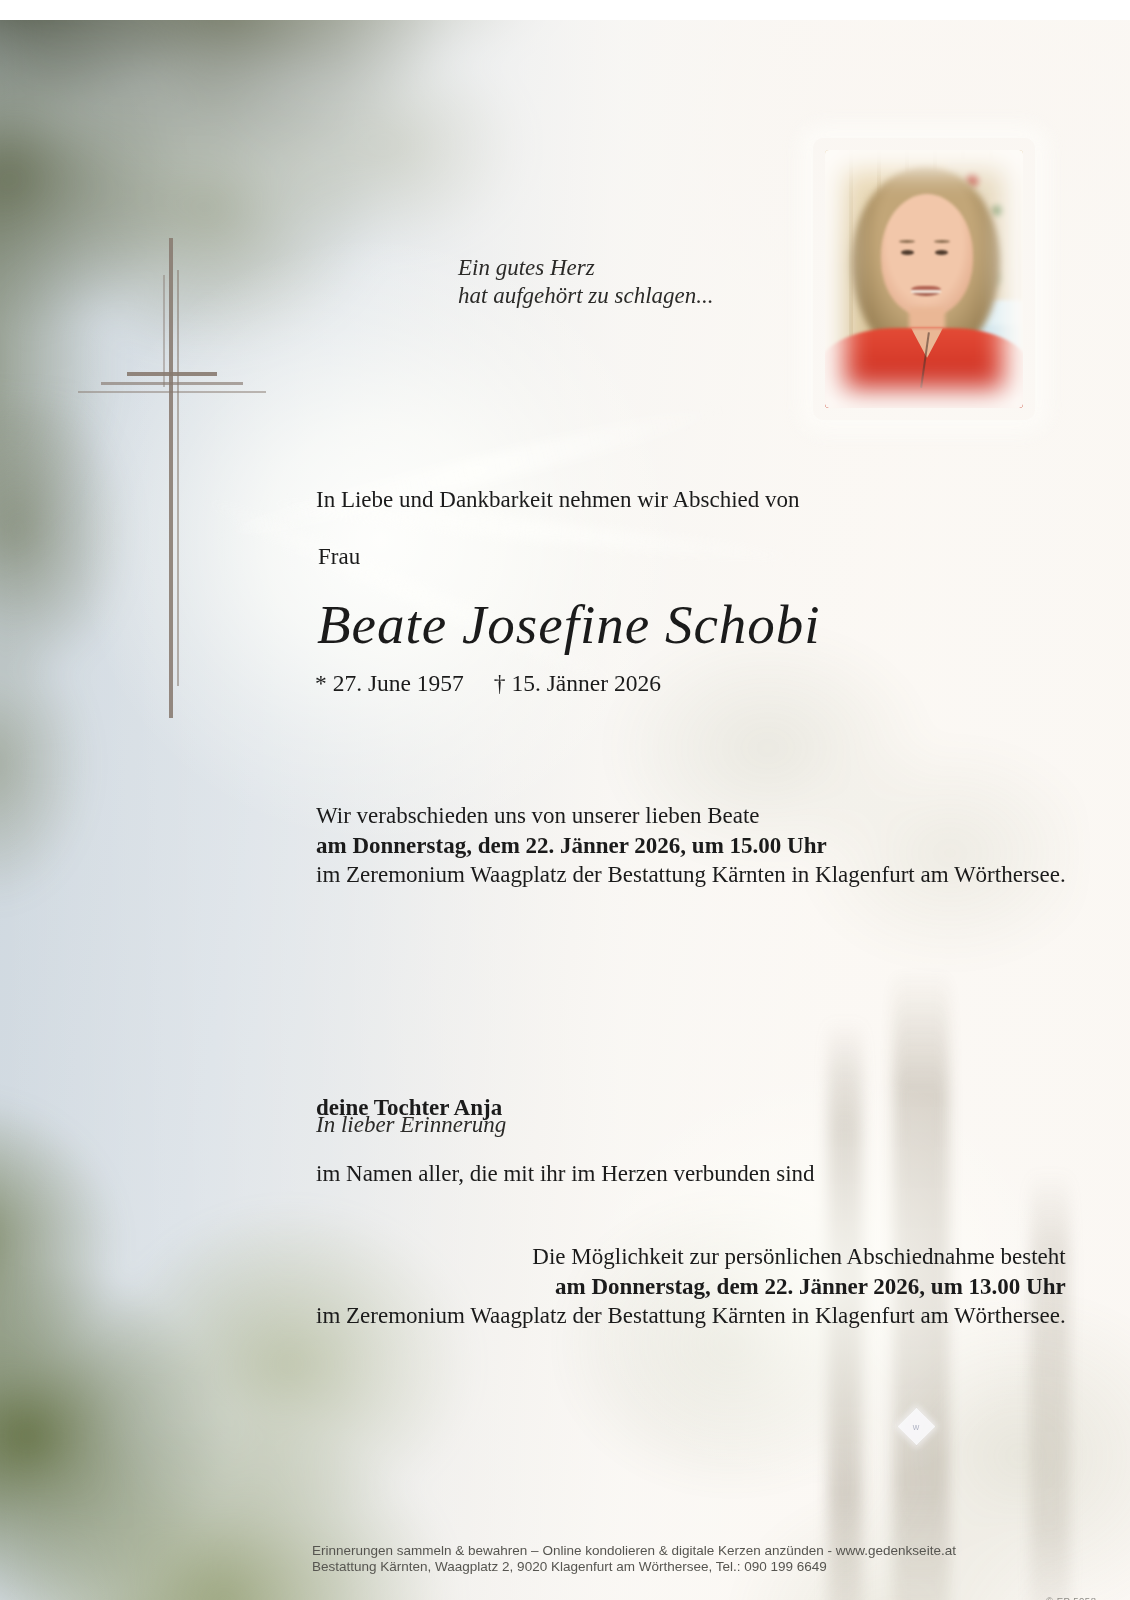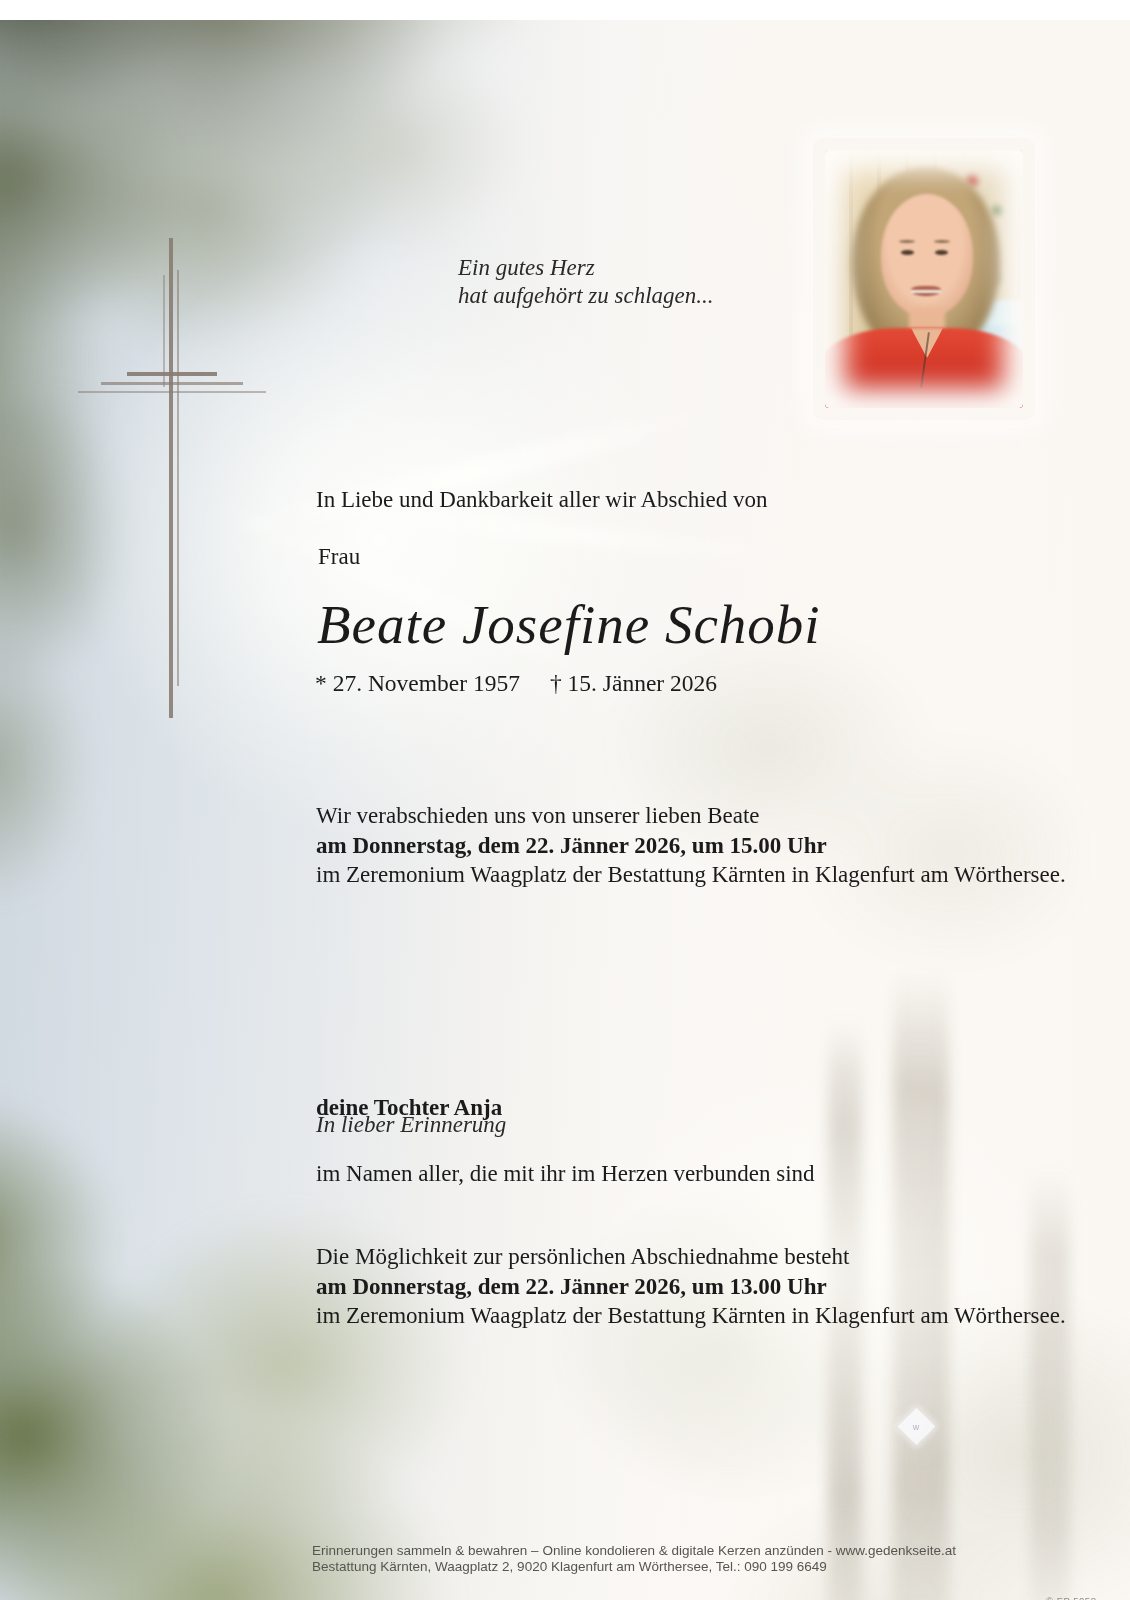--- a/index.html
+++ b/index.html
@@ -107,21 +107,21 @@
   #dates{left:315px;top:650px;font-size:23.5px;}
   #dates .death{margin-left:30px;}
   #passing{left:316px;top:721px;font-size:23px;}
   .para{font-size:23px;line-height:29.5px;}
   #farewell{left:316px;top:781px;}
   #place-date{left:316px;top:937px;font-size:23px;}
   #remembrance-heading{left:316px;top:1092px;font-size:23px;font-style:italic;color:#2b2a28;}
   #remembrance-1{left:316px;top:1075px;font-size:23px;font-weight:bold;}
   #remembrance-2{left:316px;top:1105px;font-size:23px;}
   #remembrance-3{left:316px;top:1141px;font-size:23px;}
-  #viewing{left:316px;top:1222px;}
+  #viewing{left:316px;top:1222px;text-align:right;}
   .bold{font-weight:bold;}
   #footer{left:312px;top:1523px;font-family:"Liberation Sans","DejaVu Sans",sans-serif;
     font-size:13.5px;color:#565550;line-height:15.5px;}
   #copyright{left:1046px;top:1575px;font-size:9.5px;color:#8e8c86;font-family:"Liberation Sans",sans-serif;letter-spacing:.5px;}
 </style>
 </head>
 <body>
 
 <div id="page">
 
@@ -167,25 +167,25 @@
     <div class="photo-vneck"></div>
     <div class="photo-necklace"></div>
     <div class="photo-fade"></div>
   </div>
 
   <div class="txt" id="quote">
     <div>Ein gutes Herz</div>
     <div>hat aufgehört zu schlagen...</div>
   </div>
 
-  <div class="txt" id="intro">In Liebe und Dankbarkeit aller wir Abschied von</div>
+  <div class="txt" id="intro">In Liebe und Dankbarkeit nehmen wir Abschied von</div>
   <div class="txt" id="salutation">Frau</div>
   <div class="txt" id="deceased-name">Beate Josefine Schobi</div>
   <div class="txt" id="dates">
-    <span>* 27. November 1957</span><span class="death">† 15. Jänner 2026</span>
+    <span>* 27. June 1957</span><span class="death">† 15. Jänner 2026</span>
   </div>
 
   <div class="txt para" id="farewell">
     <div>Wir verabschieden uns von unserer lieben Beate</div>
     <div class="bold">am Donnerstag, dem 22. Jänner 2026, um 15.00 Uhr</div>
     <div>im Zeremonium Waagplatz der Bestattung Kärnten in Klagenfurt am Wörthersee.</div>
   </div>
 
 
   <div class="txt" id="remembrance-heading">In lieber Erinnerung</div>

